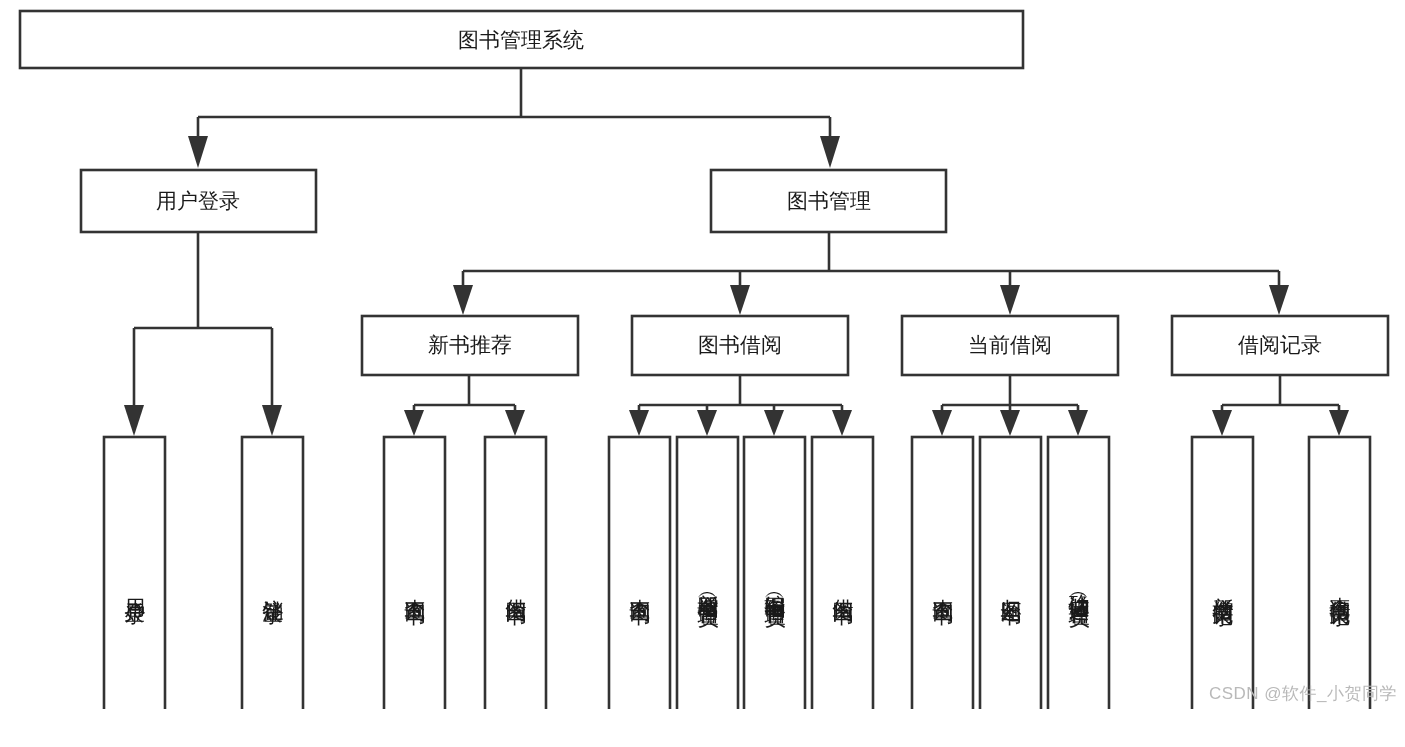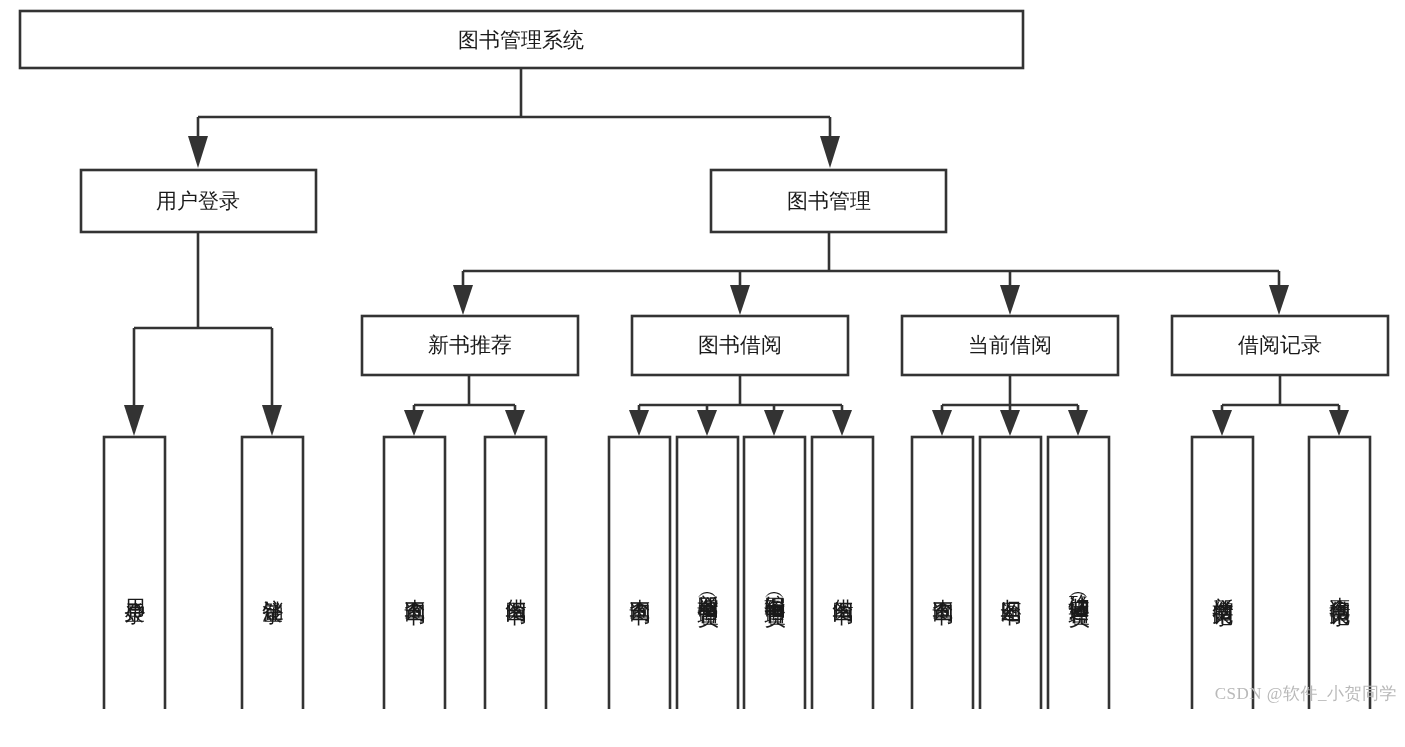--- a/index.html
+++ b/index.html
@@ -58,21 +58,21 @@
     line-height: 1.18;
     color: #1a1a1a;
     letter-spacing: 2px;
     pointer-events: none;
     white-space: nowrap;
   }
   .watermark {
     position: absolute;
     right: 8px;
     bottom: 4px;
-    font-family: Liberation Serif, serif;
+    font-family: Liberation Sans, sans-serif;
     font-size: 17px;
     color: #b9b9b9;
     letter-spacing: 0.5px;
     user-select: none;
   }
 </style>
 </head>
 <body>
 
 <div id="diagram-root">

